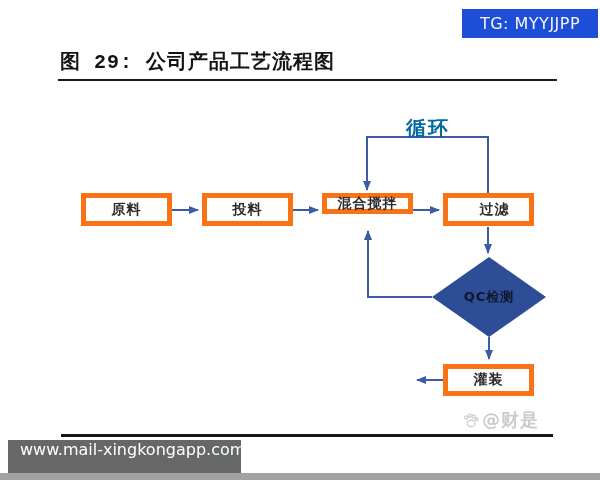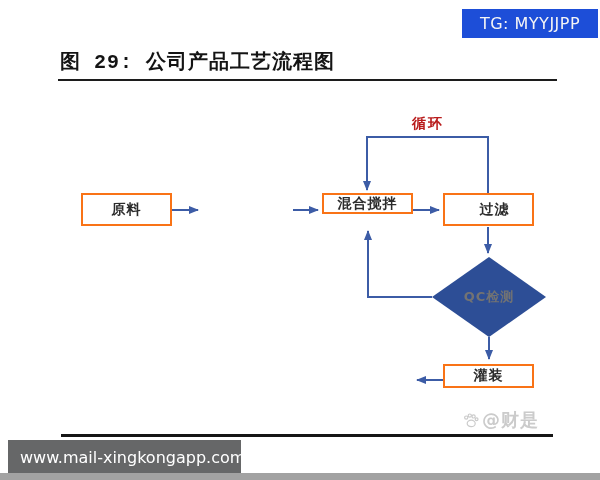--- a/index.html
+++ b/index.html
@@ -44,51 +44,51 @@
     position: absolute;
     left: 61px; top: 434px;
     width: 492px; height: 3px;
     background: #161616;
   }
   
   .node {
     position: absolute;
     box-sizing: border-box;
     background: #ffffff;
-    border: 2px solid #f97316;
+    border: 5px solid #f97316;
     display: flex; align-items: center; justify-content: center;
     font-weight: bold;
     font-size: 14px;
     color: #2b2b2b;
     letter-spacing: 1px;
   }
   .node-raw      { left: 81px;  top: 193px; width: 91px; height: 33px; }
   .node-feed     { left: 202px; top: 193px; width: 91px; height: 33px; }
   .node-mix      { left: 322px; top: 193px; width: 91px; height: 21px; }
   .node-filter   { left: 443px; top: 193px; width: 91px; height: 33px; padding-left: 12px; }
   .node-finished { left: 323px; top: 364px; width: 91px; height: 32px; }
-  .node-fill     { left: 443px; top: 364px; width: 91px; height: 24px; text-align: center; }
+  .node-fill     { left: 443px; top: 364px; width: 91px; height: 32px; text-align: center; }
   .qc-label {
     position: absolute;
     left: 432px; top: 257px;
     width: 114px; height: 80px;
     display: flex; align-items: center; justify-content: center;
-    color: #737373;
+    color: #0f172a;
     font-weight: bold;
     font-size: 13px;
     letter-spacing: 1px;
   }
   .loop-label {
     position: absolute;
     left: 398px; top: 115px;
     width: 60px;
     text-align: center;
     font-weight: bold;
-    font-size: 14px;
-    color: #b91c1c;
+    font-size: 20px;
+    color: #0369a1;
     letter-spacing: 2px;
   }
   
   .flow-svg {
     position: absolute;
     left: 0; top: 0;
     width: 600px; height: 480px;
     pointer-events: none;
   }
   
@@ -103,21 +103,21 @@
     letter-spacing: 1px;
   }
   
   .footer-url-bar {
     position: absolute;
     left: 8px; top: 440px;
     width: 233px; height: 34px;
     background: #666768;
     color: #ffffff;
     font-size: 16px;
-    display: flex; align-items: center;
+    display: flex; align-items: flex-start;
     padding-left: 12px;
     box-sizing: border-box;
     white-space: nowrap;
   }
   .bottom-strip {
     position: absolute;
     left: 0; top: 473px;
     width: 600px; height: 7px;
     background: #a2a2a2;
   }
@@ -160,20 +160,23 @@
       <path d="M443,380 L417,380" marker-end="url(#arrow)"></path>
     </g>
 
     <polygon points="489,257 546,297 489,337 432,297" fill="#2d4e96"></polygon>
   </svg>
 
   <div class="loop-label">循环</div>
 
   <div class="node node-raw">
     <span>原料</span>
+  </div>
+  <div class="node node-feed">
+    <span>投料</span>
   </div>
   <div class="node node-mix">
     <span>混合搅拌</span>
   </div>
   <div class="node node-filter">
     <span>过滤</span>
   </div>
   <div class="qc-label">QC检测</div>
   <div class="node node-fill">
     <span>灌装</span>

